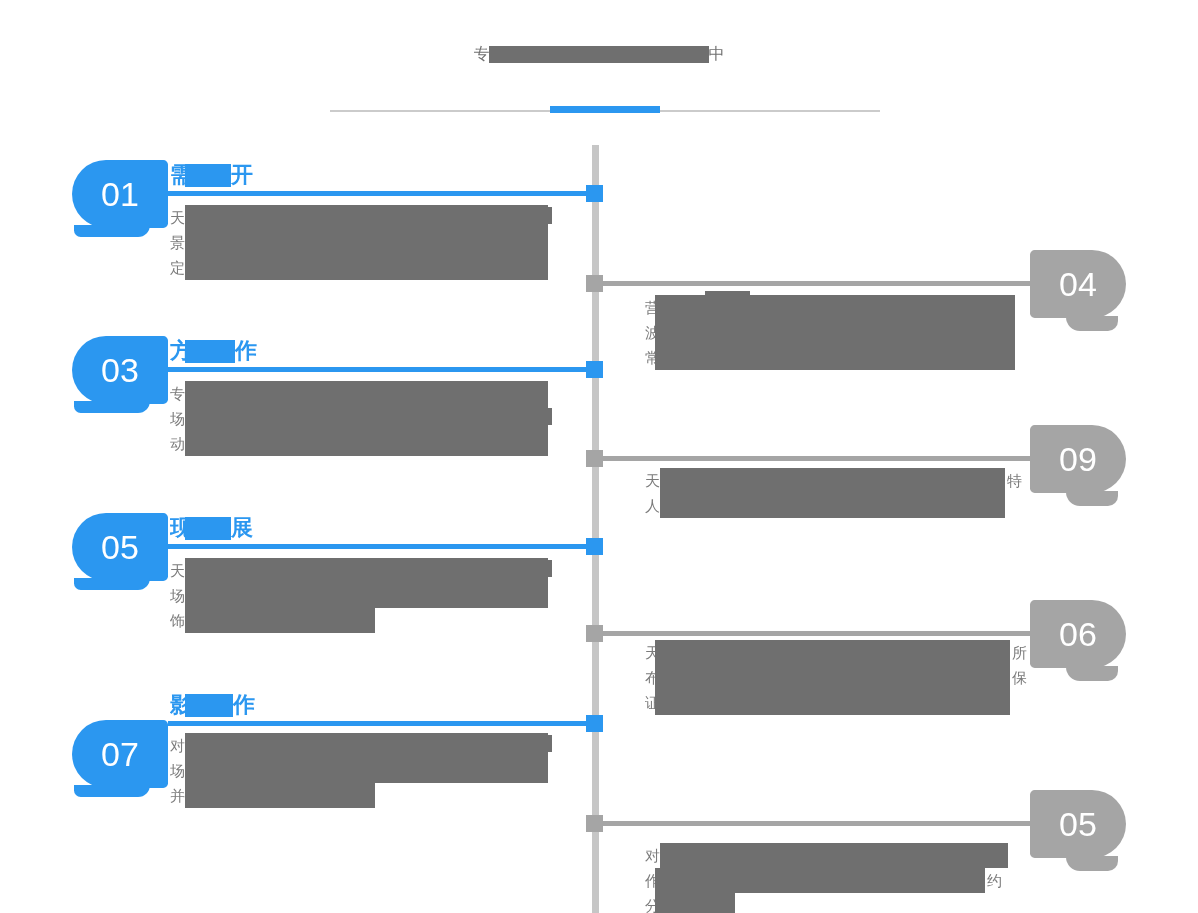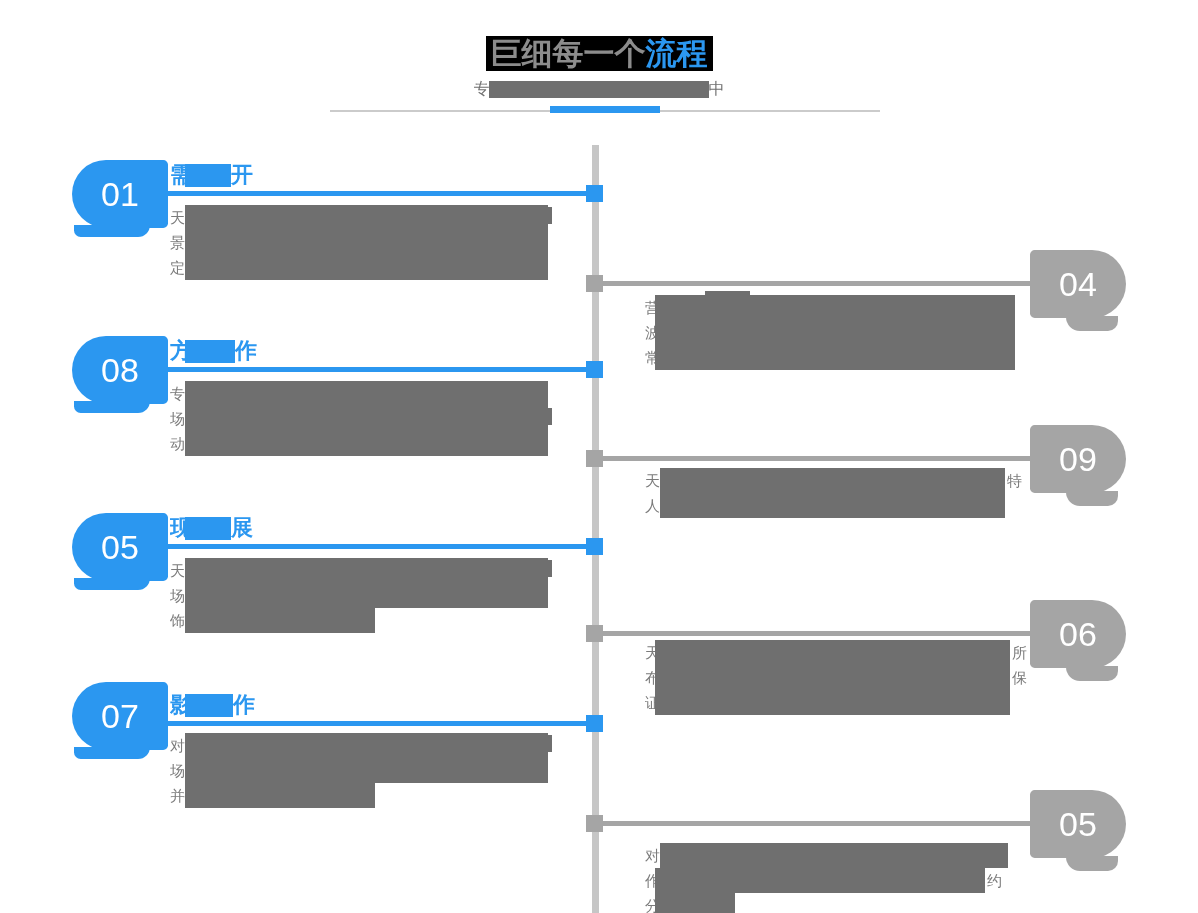--- a/index.html
+++ b/index.html
@@ -51,23 +51,20 @@
   .b-end{margin-left:2px;}
   .b-nub{flex:none;width:4px;height:17px;margin-top:2px;background:var(--box);}
   .b-peek{position:absolute;left:60px;top:-4px;width:45px;height:5px;background:var(--box);}
 </style>
 </head>
 <body>
 
 <div class="canvas">
 
   <div class="header">
-    <div class="title-box">
-      <span class="title-prefix">巨细每一个</span><span class="title-hl">流程</span>
-    </div>
     <div class="subtitle">
       <span class="s-frag" style="width:15px">专</span>
       <span class="redact"></span>
       <span class="s-frag">中</span>
     </div>
   </div>
 
   <div class="divider"></div>
   <div class="divider-accent"></div>
 
@@ -114,21 +111,21 @@
           <span class="b-frag" style="width:10px">波</span>
           <span class="b-box" style="width:360px"></span>
         </div>
         <div class="brow" style="left:645px;top:345px">
           <span class="b-frag" style="width:10px">常</span>
           <span class="b-box" style="width:360px"></span>
         </div>
       </div>
       <div class="item">
         <div class="badge left" style="left:72px;top:336px">
-        <span>08</span>
+        <span>03</span>
         </div>
         <div class="conn left" style="left:168px;top:367px;width:420px"></div>
         <div class="tsq left" style="left:586px;top:361px"></div>
         <div class="trow left" style="left:170px;top:337px">
           <span class="t-frag" style="width:15px">方</span>
           <span class="t-box" style="width:50px"></span>
           <span class="t-frag" style="width:auto">作</span>
         </div>
         <div class="brow" style="left:170px;top:381px">
           <span class="b-frag" style="width:15px">专</span>
@@ -200,21 +197,21 @@
           <span class="b-frag" style="width:10px">布</span>
           <span class="b-box" style="width:355px"></span>
           <span class="b-frag b-end">保</span>
         </div>
         <div class="brow" style="left:645px;top:690px">
           <span class="b-frag" style="width:10px">证</span>
           <span class="b-box" style="width:355px"></span>
         </div>
       </div>
       <div class="item">
-        <div class="badge left" style="left:72px;top:682px">
+        <div class="badge left" style="left:72px;top:720px">
         <span>07</span>
         </div>
         <div class="conn left" style="left:168px;top:721px;width:420px"></div>
         <div class="tsq left" style="left:586px;top:715px"></div>
         <div class="trow left" style="left:170px;top:691px">
           <span class="t-frag" style="width:15px">影</span>
           <span class="t-box" style="width:48px"></span>
           <span class="t-frag" style="width:auto">作</span>
         </div>
         <div class="brow" style="left:170px;top:733px">

